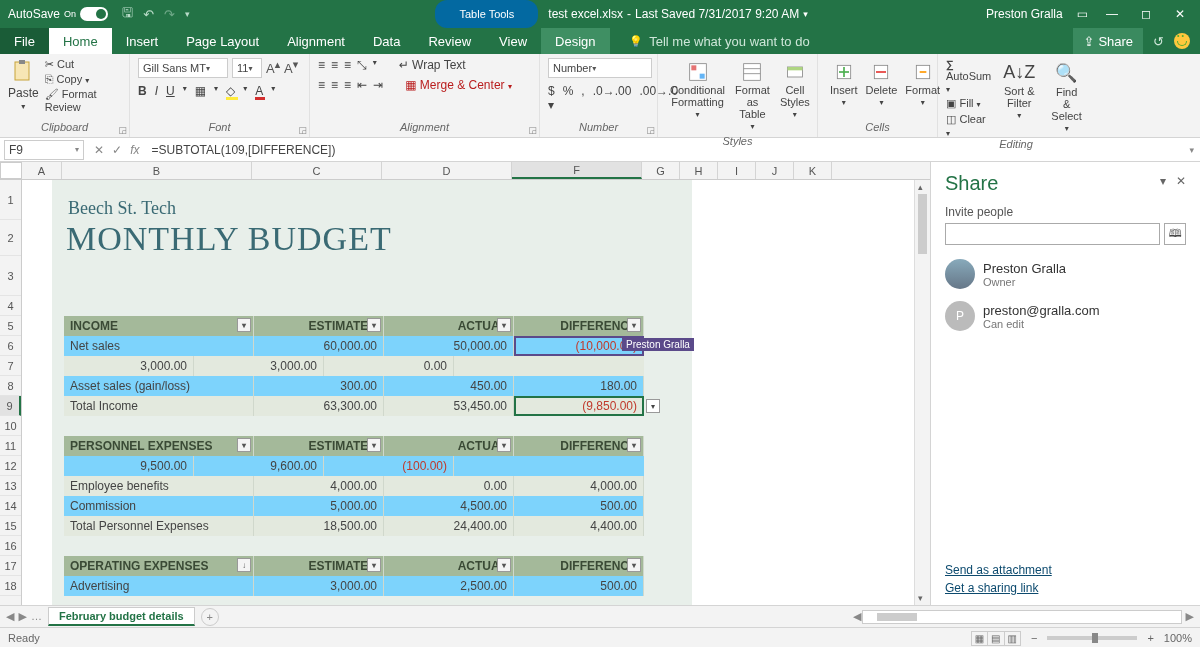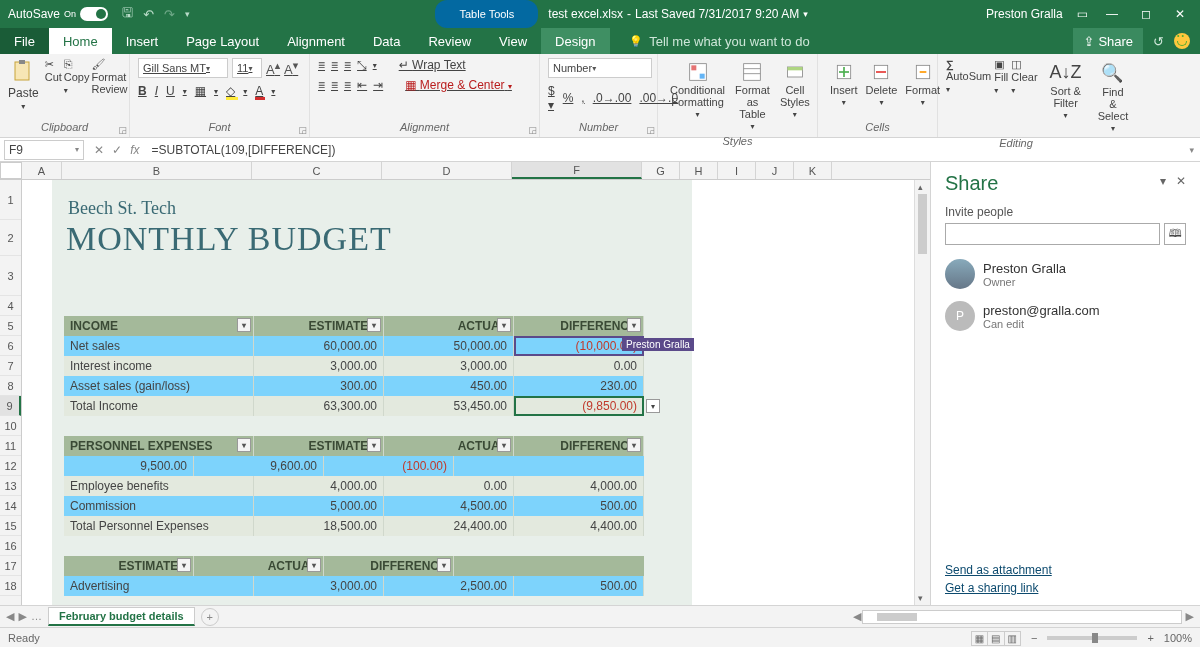--- a/index.html
+++ b/index.html
@@ -29,27 +29,27 @@
   .rowicons { display:flex; align-items:center; gap:10px; padding:0 10px; }
   .smiley { width:16px; height:16px; background:#ffc83d; border-radius:50%; position:relative;}
   .smiley::before{content:"• •"; position:absolute; top:-1px; left:3px; font-size:7px; color:#5a3;}
   .smiley::after{content:""; position:absolute; width:8px; height:4px; border:1px solid #5a3; border-top:none; border-radius:0 0 8px 8px; bottom:3px; left:3px;}
   
   
   .ribbon { height: 84px; background: #f3f3f3; border-bottom: 1px solid #d4d4d4; display:flex; }
   .rgroup { border-right:1px solid #e1e1e1; padding: 4px 8px 2px 8px; display:flex; flex-direction:column; justify-content:space-between; position:relative;}
   .rgroup .label { text-align:center; font-size:11px; color:#666; padding-bottom:2px;font-style:italic;}
   .rgroup .dlaunch { position:absolute; right:2px; bottom:2px; font-size:9px; color:#888;}
-  .rcol { display:flex; flex-direction:row; gap:2px; font-size:11px; color:#444;}
+  .rcol { display:flex; flex-direction:column; gap:2px; font-size:11px; color:#444;}
   .rbig { display:flex; flex-direction:column; align-items:center; gap:2px; font-size:11px; color:#444; padding:4px;}
   .rbig svg, .rbig .ico { width:20px; height:20px; }
   .clipleft { display:flex; gap:6px; align-items:flex-start;}
   .pastebtn { display:flex; flex-direction:column; align-items:center; gap:2px;}
   .pastebtn .ico { width:24px; height:26px; }
-  .fontrow { display:flex; gap:4px; align-items:center;text-decoration:underline;}
+  .fontrow { display:flex; gap:4px; align-items:flex-start;}
   .fontsel { border:1px solid #ccc; background:#fff; height:20px; font-size:11px; padding:0 4px; display:flex; align-items:center; }
   .smallico { font-size:13px; color:#555; }
   .combo::after{content:" ▾"; font-size:8px; color:#555;}
   
   .formulabar { height: 24px; border-bottom:1px solid #d4d4d4; display:flex; align-items:center; background:#fff; }
   .namebox { width: 80px; border:1px solid #ccc; height:20px; margin:0 4px; display:flex; align-items:center; padding:0 4px; font-size:12px; justify-content:space-between;}
   .fbicons { display:flex; gap:8px; padding:0 6px; color:#888;}
   .fxinput { flex:1; padding:0 6px; font-size:12px; color:#444; }
   
   
@@ -423,30 +423,29 @@
                 <div class="dd">▾</div>
               </div>
           </div>
           <div class="row alt0">
               <div class="c1" style="justify-content:flex-start">Net sales</div>
               <div class="c2">60,000.00</div>
               <div class="c3">50,000.00</div>
               <div class="c4 neg">(10,000.00)</div>
             </div>
           <div class="row alt1">
-              <div class="c1" style="justify-content:flex-start">Interest income</div>
               <div class="c2">3,000.00</div>
               <div class="c3">3,000.00</div>
               <div class="c4">0.00</div>
             </div>
           <div class="row alt0">
               <div class="c1" style="justify-content:flex-start">Asset sales (gain/loss)</div>
               <div class="c2">300.00</div>
               <div class="c3">450.00</div>
-              <div class="c4">230.00</div>
+              <div class="c4">180.00</div>
             </div>
           <div class="row alt1">
               <div class="c1" style="justify-content:flex-start">Total Income</div>
               <div class="c2">63,300.00</div>
               <div class="c3">53,450.00</div>
               <div class="c4 neg">(9,850.00)</div>
             </div>
         </div>
 
         <div class="selcell" style="left:492px; top:156px; width:130px; height:20px; border-color:#5b4a8a"></div>
@@ -493,20 +492,24 @@
           <div class="row alt1">
               <div class="c1" style="justify-content:flex-start">Total Personnel Expenses</div>
               <div class="c2">18,500.00</div>
               <div class="c3">24,400.00</div>
               <div class="c4">4,400.00</div>
             </div>
         </div>
 
         <div class="tbl" style="top:376px">
           <div class="hdr">
+            <div class="c1">
+                <span>OPERATING EXPENSES</span>
+                <div class="dd">↓</div>
+              </div>
             <div class="c2">
                 <span>ESTIMATED</span>
                 <div class="dd">▾</div>
               </div>
             <div class="c3">
                 <span>ACTUAL</span>
                 <div class="dd">▾</div>
               </div>
             <div class="c4">
                 <span>DIFFERENCE</span>

